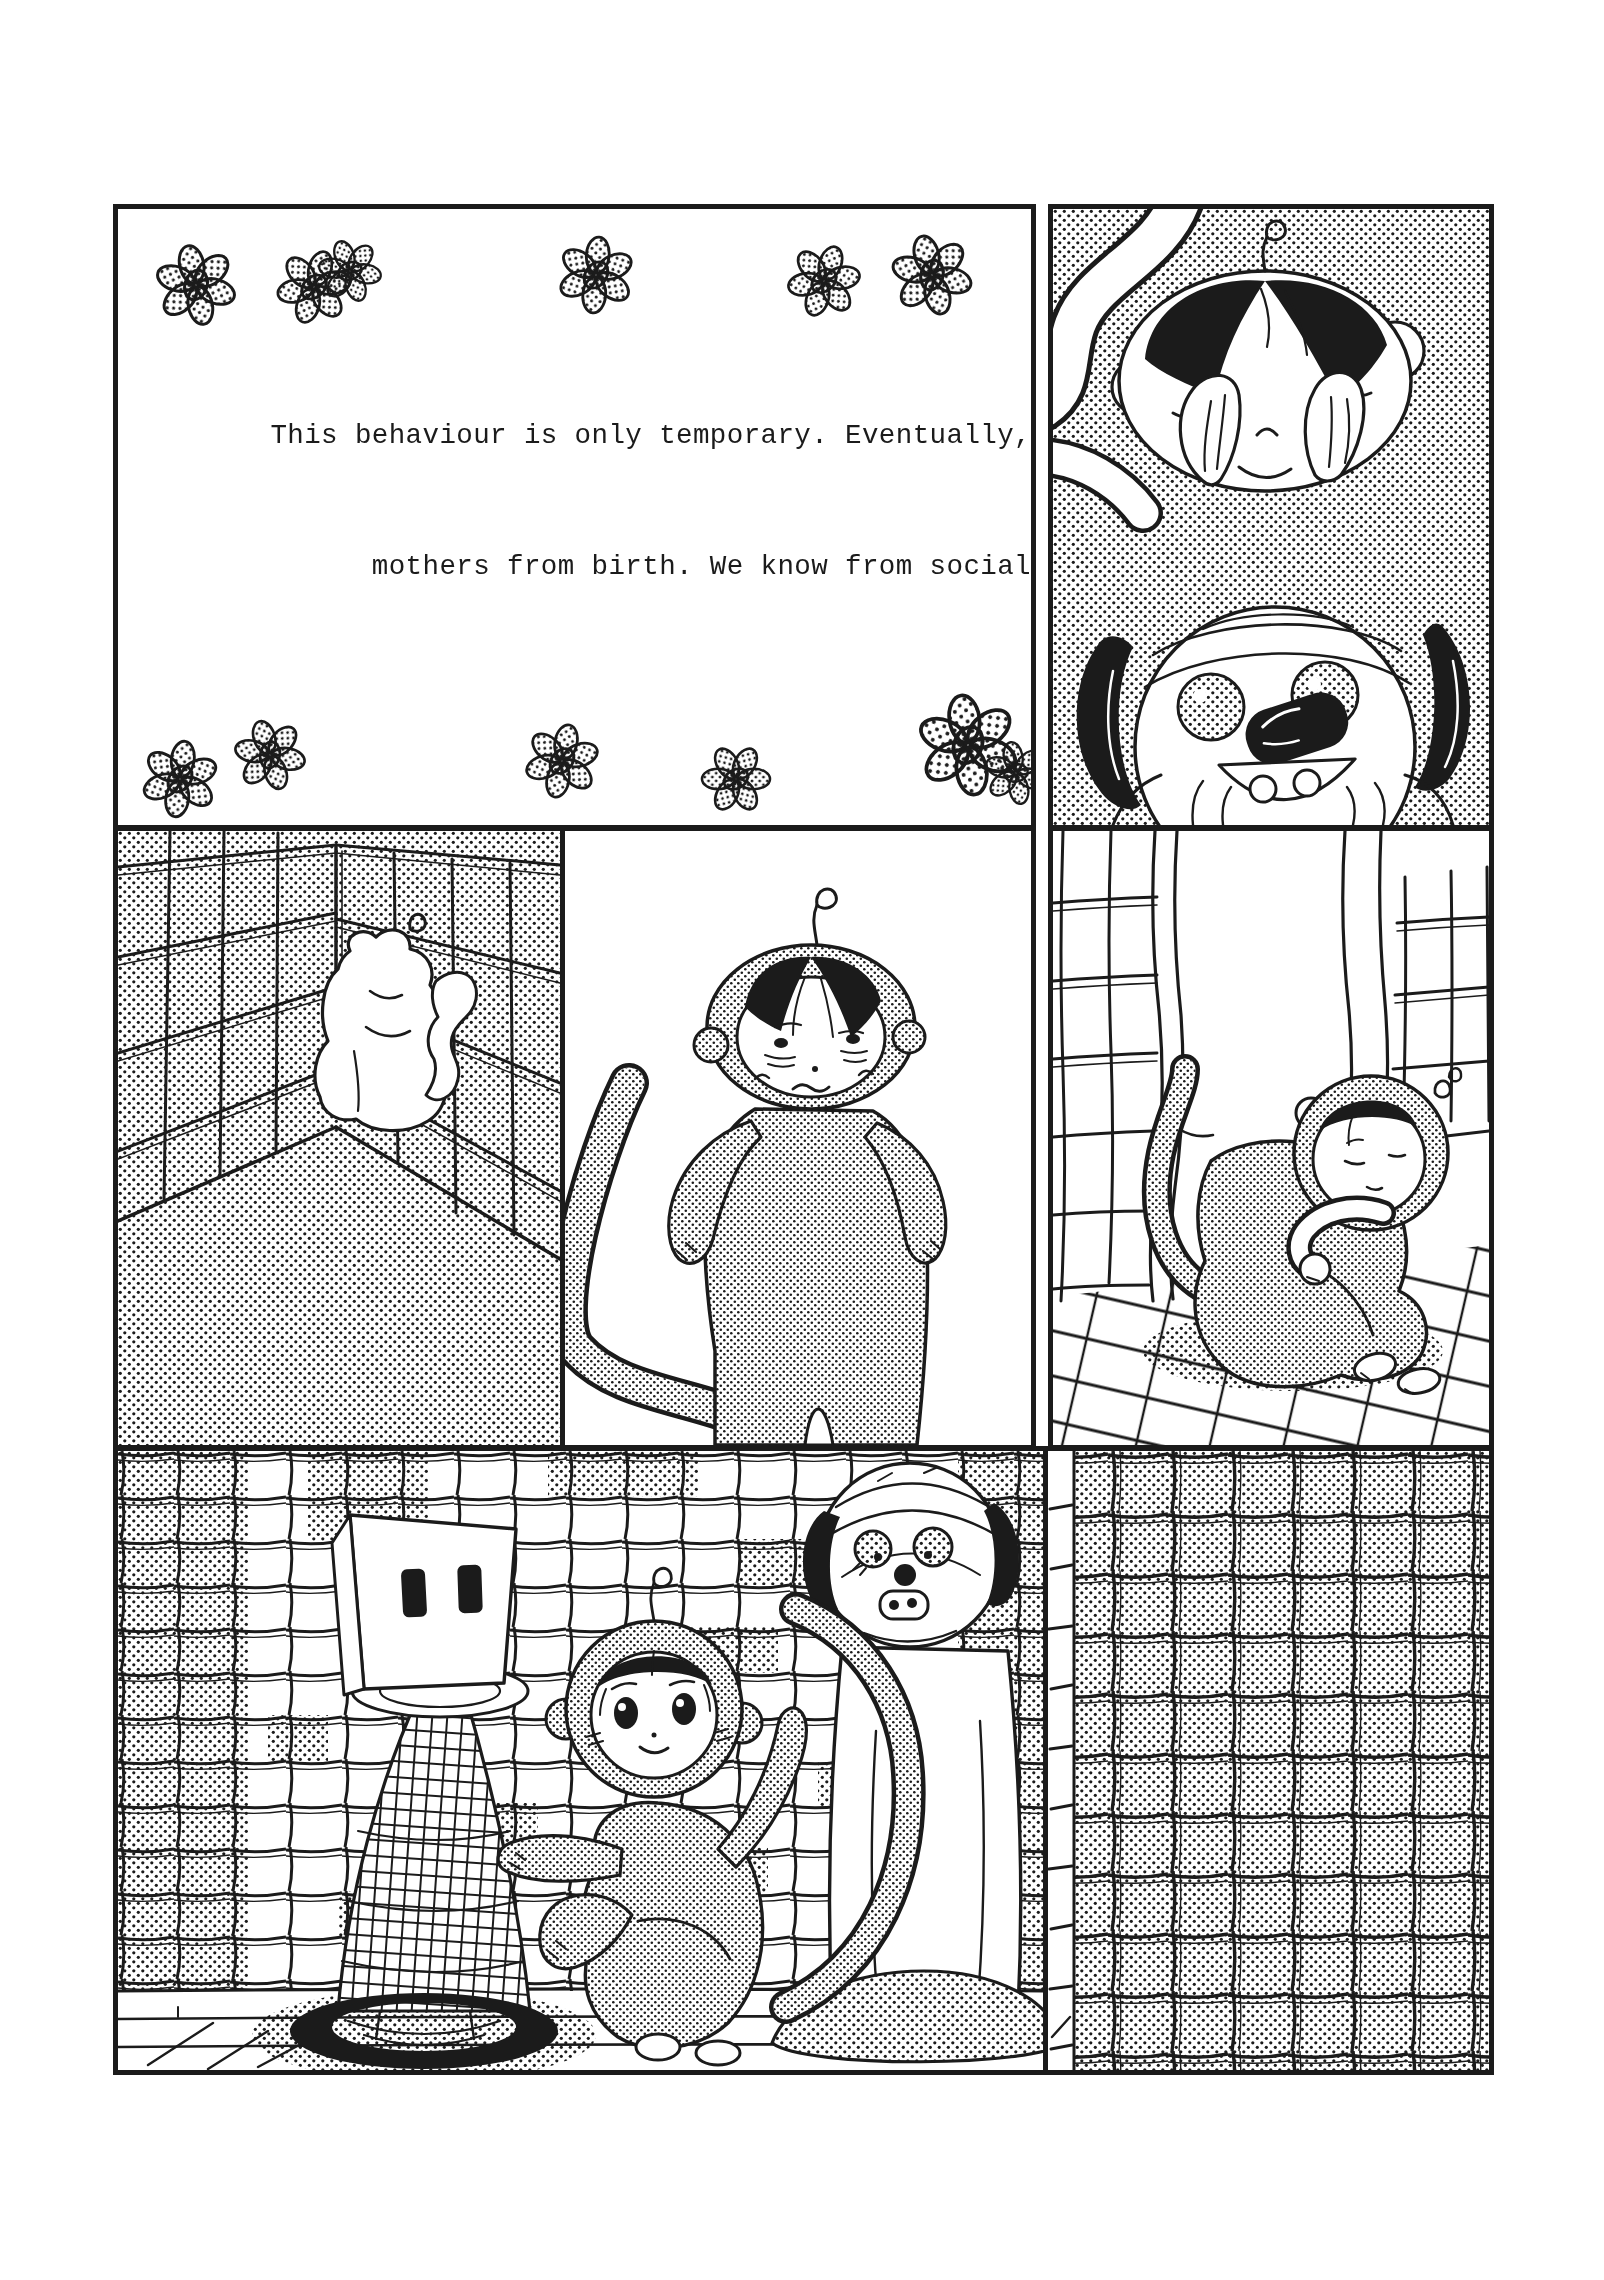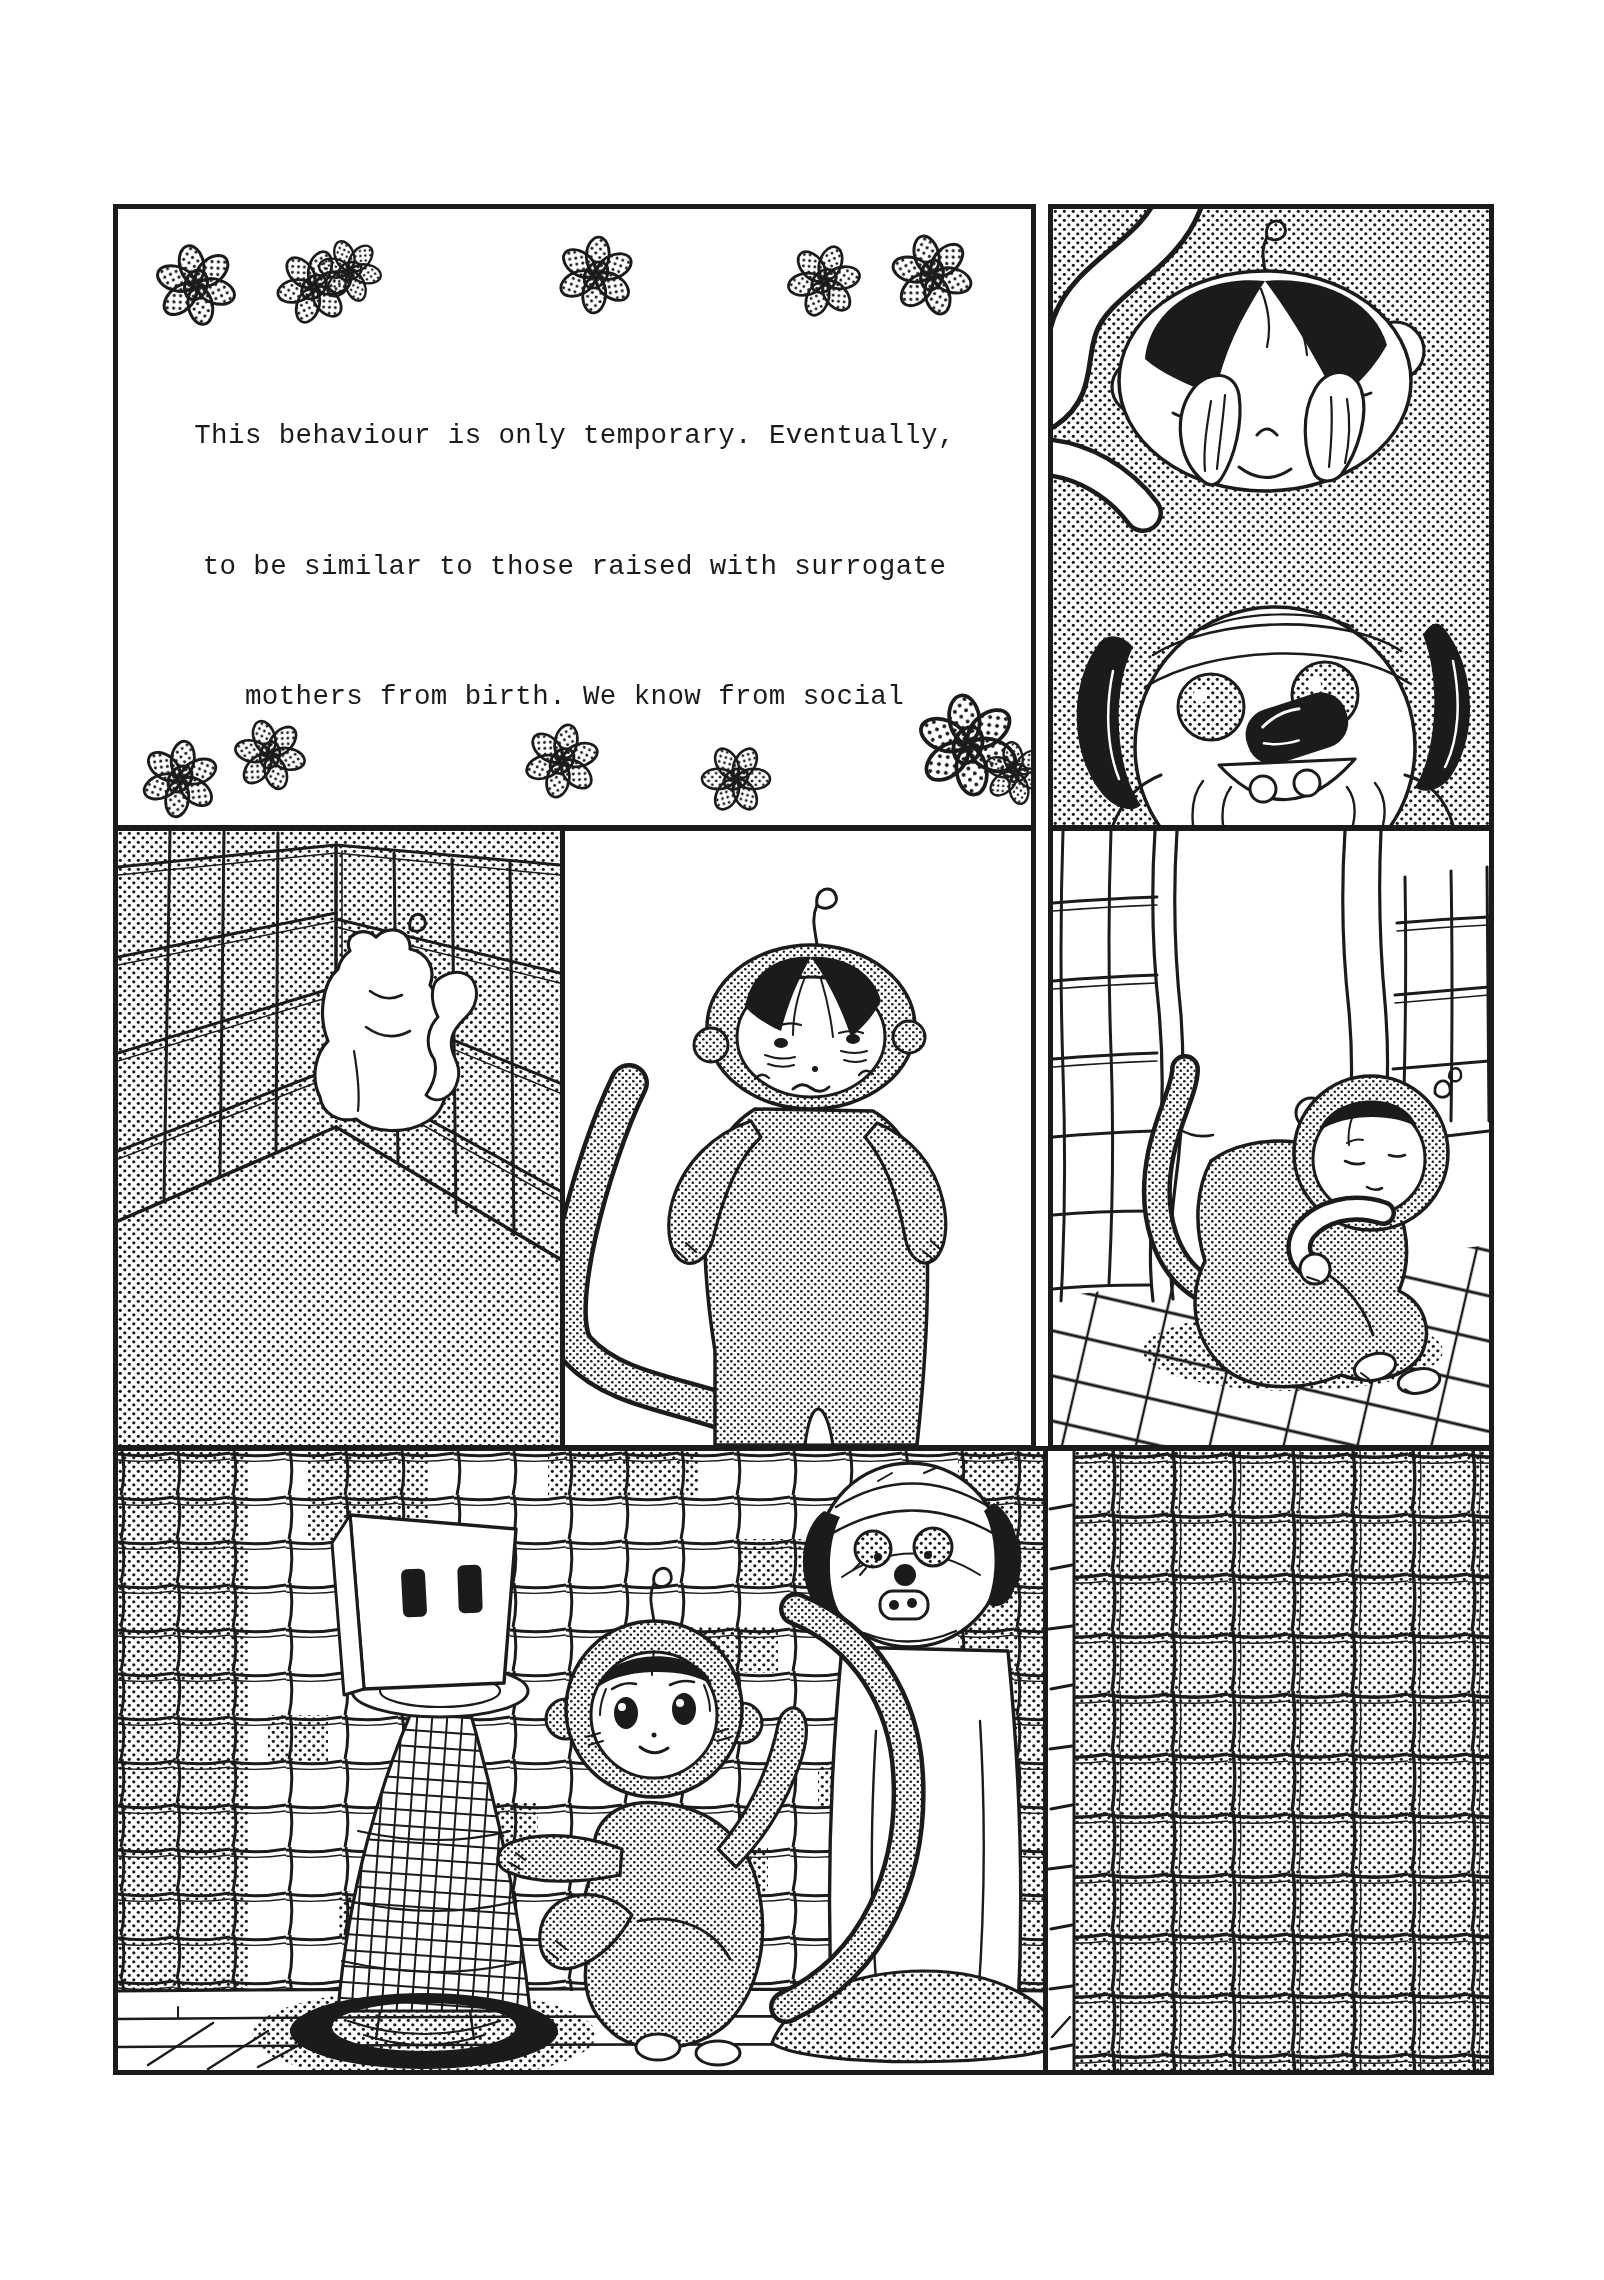--- a/index.html
+++ b/index.html
@@ -2,21 +2,21 @@
 <html><head>
 <meta charset="utf-8">
 <style>
   html,body{margin:0;padding:0;background:#ffffff;}
   body{width:1604px;height:2280px;position:relative;font-family:"Liberation Mono",monospace;color:#1b1b1b;}
   .panel{position:absolute;border:5px solid #1b1b1b;box-sizing:border-box;background:#fff;overflow:hidden;}
   .art{position:absolute;left:0;top:0;width:100%;height:100%;display:block;}
   .flowers{position:absolute;left:0;width:100%;}
   .narration{position:absolute;top:118px;left:0;width:100%;text-align:center;
              font-size:27.5px;line-height:43.5px;letter-spacing:0.4px;white-space:pre;}
-  .nline{min-height:43.5px;}
+  .nline{min-height:43.5px;text-align:right;}
   
   .s{fill:none;stroke:#1b1b1b;stroke-linecap:round;stroke-linejoin:round;}
   .f{fill:#1b1b1b;stroke:none;}
   .w{fill:#ffffff;stroke:#1b1b1b;stroke-linecap:round;stroke-linejoin:round;}
   .wo{fill:none;stroke:#ffffff;stroke-linecap:round;stroke-linejoin:round;}
 </style>
 </head>
 <body>
 
 <svg width="0" height="0" style="position:absolute" aria-hidden="true">
@@ -64,21 +64,20 @@
   <svg class="flowers" style="top:14px;height:118px" viewBox="0 0 913 118">
     <use href="#flwr" transform="translate(78,62) rotate(-12)"></use>
     <use href="#flwr" transform="translate(196,64) rotate(18) scale(0.92)"></use>
     <use href="#flwr" transform="translate(232,48) rotate(40) scale(0.78)"></use>
     <use href="#flwr" transform="translate(478,52) rotate(5) scale(0.95)"></use>
     <use href="#flwr" transform="translate(706,58) rotate(20) scale(0.9)"></use>
     <use href="#flwr" transform="translate(814,52) rotate(-15)"></use>
   </svg>
   <div class="narration">
     <div class="nline">This behaviour is only temporary. Eventually,</div>
-    <div class="nline">to be similar to those raised with surrogate</div>
     <div class="nline">mothers from birth. We know from social</div>
     
     
     
     
     
   </div>
   <svg class="flowers" style="top:478px;height:138px" viewBox="0 0 913 138">
     <use href="#flwr" transform="translate(62,92) rotate(8) scale(0.95)"></use>
     <use href="#flwr" transform="translate(152,68) rotate(-18) scale(0.88)"></use>

